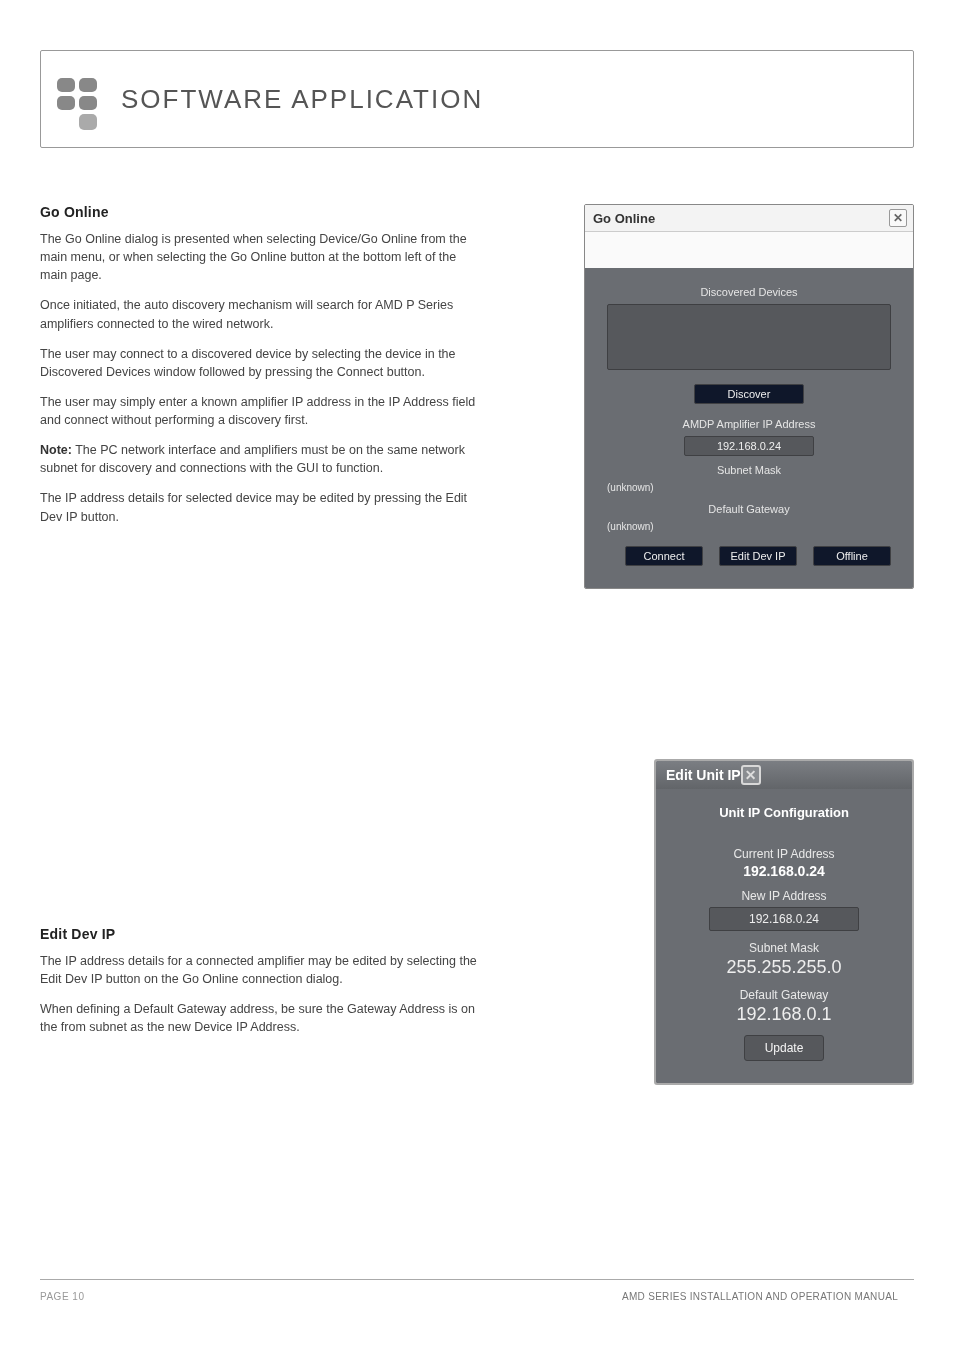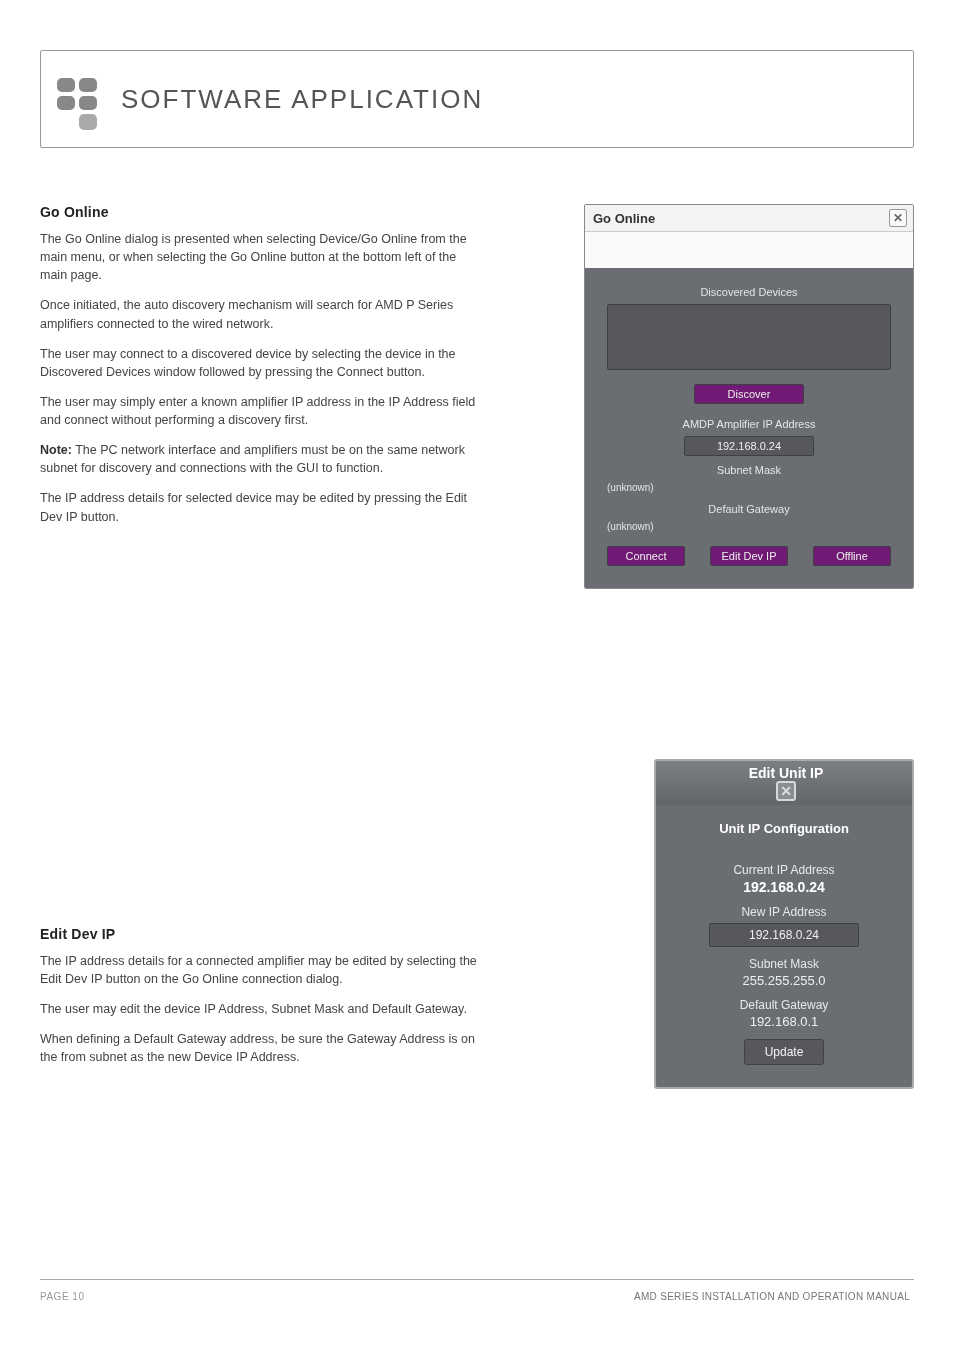--- a/index.html
+++ b/index.html
@@ -17,40 +17,40 @@
 .para { font-size: 12.5px; line-height: 1.45; color: #444; margin-bottom: 12px; }
 .note-label { font-weight: bold; color: #333; }
 .section2 { margin-top: 400px; }
 
 .dlg { border: 1px solid #888; border-radius: 2px; background: #fafafa; width: 330px; margin-left: auto; overflow: hidden; }
 .dlg-titlebar { display: flex; align-items: center; justify-content: space-between; padding: 4px 6px 4px 8px; font-size: 13px; font-weight: bold; color: #333; background: #f3f3f3; border-bottom: 1px solid #ccc; }
 .close-x { width: 18px; height: 18px; border: 1px solid #999; border-radius: 2px; display: flex; align-items: center; justify-content: center; font-size: 12px; line-height: 1; color: #666; background: #f9f9f9; }
 .dlg-body { background: #6a6d72; padding: 18px 22px 22px; margin-top: 36px; }
 .dlg-label { text-align: center; font-size: 11px; color: #e5e5e5; margin-bottom: 6px; }
 .list-box { background: #56585c; border: 1px solid #3e3f42; height: 66px; border-radius: 2px; margin-bottom: 14px; }
-.dlg-btn { display: block; margin: 0 auto 14px; width: 110px; padding: 3px 0; font-size: 11px; text-align: center; background: #701a75; border: 1px solid #3f4043; color: #eee; border-radius: 2px; }
+.dlg-btn { display: block; margin: 0 auto 14px; width: 110px; padding: 3px 0; font-size: 11px; text-align: center; background: #0f172a; border: 1px solid #3f4043; color: #eee; border-radius: 2px; }
 .ip-field { display: block; margin: 0 auto 8px; width: 130px; padding: 3px 0; font-size: 11px; text-align: center; background: #56585c; border: 1px solid #3f4043; color: #eee; border-radius: 2px; }
 .val-text { text-align: left; font-size: 10px; color: #e5e5e5; margin-bottom: 10px; }
-.btn-row { display: flex; justify-content: space-between; gap: 8px; margin-top: 14px; }
+.btn-row { display: flex; justify-content: flex-end; gap: 16px; margin-top: 14px; }
 .btn-row .dlg-btn { margin: 0; width: 78px; }
 
 .dlg2 { border: 2px solid #aaa; border-radius: 3px; width: 260px; margin-left: auto; overflow: hidden; }
-.dlg2-titlebar { display: flex; align-items: center; justify-content: center; padding: 4px 6px 4px 10px; font-size: 14px; font-weight: bold; color: #fff; background: linear-gradient(#7b7e83,#626569); flex-direction: column; }
+.dlg2-titlebar { display: flex; align-items: center; justify-content: flex-start; padding: 4px 6px 4px 10px; font-size: 14px; font-weight: bold; color: #fff; background: linear-gradient(#7b7e83,#626569); }
 .close-x2 { width: 20px; height: 20px; border: 2px solid #d8d8d8; border-radius: 3px; display: flex; align-items: center; justify-content: center; font-size: 14px; font-weight: bold; line-height: 1; color: #ddd; background: #8a8d91; }
 .dlg2-body { background: #6a6d72; padding: 16px 22px 22px; }
 .cfg-h { text-align: center; font-weight: bold; color: #fff; font-size: 13px; margin-bottom: 27px; }
 .lbl2 { text-align: center; font-size: 12px; color: #e8e8e8; margin-bottom: 2px; }
 .val2 { text-align: center; font-weight: bold; color: #fff; font-size: 14px; margin-bottom: 10px; }
 .inp2 { display: block; margin: 4px auto 10px; width: 150px; padding: 4px 0; font-size: 12px; text-align: center; background: #56585c; border: 1px solid #3f4043; color: #eee; border-radius: 2px; }
-.val2b { text-align: center; font-size: 13px; color: #eee; margin-bottom: 10px; }
+.val2b { text-align: center; font-size: 18px; color: #eee; margin-bottom: 10px; }
 .update-btn { display: block; margin: 10px auto 0; width: 80px; padding: 5px 0; font-size: 12px; text-align: center; background: #56585c; border: 1px solid #3f4043; color: #f4f4f4; border-radius: 3px; }
 
 .foot-rule { border-top: 1px solid #aaa; position: absolute; left: 0; right: 0; bottom: 30px; }
 .foot-left { position: absolute; left: 0; bottom: 8px; font-size: 10px; color: #999; letter-spacing: .5px; }
-.foot-right { position: absolute; right: 4px; bottom: 8px; font-size: 10px; color: #777; letter-spacing: .3px; }
+.foot-right { position: absolute; right: 16px; bottom: 8px; font-size: 10px; color: #777; letter-spacing: .3px; }
 </style>
 </head>
 <body>
 
 <div class="page">
   <div class="header-row">
     <div class="logo">
       <div class="block"></div>
         <div class="block"></div>
       <div class="block"></div>
@@ -66,21 +66,20 @@
       <p class="para">The Go Online dialog is presented when selecting Device/Go Online from the main menu, or when selecting the Go Online button at the bottom left of the main page.</p>
       <p class="para">Once initiated, the auto discovery mechanism will search for AMD P Series amplifiers connected to the wired network.</p>
       <p class="para">The user may connect to a discovered device by selecting the device in the Discovered Devices window followed by pressing the Connect button.</p>
       <p class="para">The user may simply enter a known amplifier IP address in the IP Address field and connect without performing a discovery first.</p>
       <p class="para"><span class="note-label">Note:</span><span>  The PC network interface and amplifiers must be on the same network subnet for discovery and connections with the GUI to function.</span></p>
       <p class="para">The IP address details for selected device may be edited by pressing the Edit Dev IP button.</p>
 
       <div class="section2">
         <div class="sec-h">Edit Dev IP</div>
         <p class="para">The IP address details for a connected amplifier may be edited by selecting the Edit Dev IP button on the Go Online connection dialog.</p>
-        <p class="para">The user may edit the device IP Address, Subnet Mask and Default Gateway.</p>
         <p class="para">When defining a Default Gateway address, be sure the Gateway Address is on the from subnet as the new Device IP Address.</p>
       </div>
     </div>
 
     <div class="imgcol">
 
       <div class="dlg">
         <div class="dlg-titlebar">
           <span>Go Online</span>
           <span class="close-x">✕</span>

